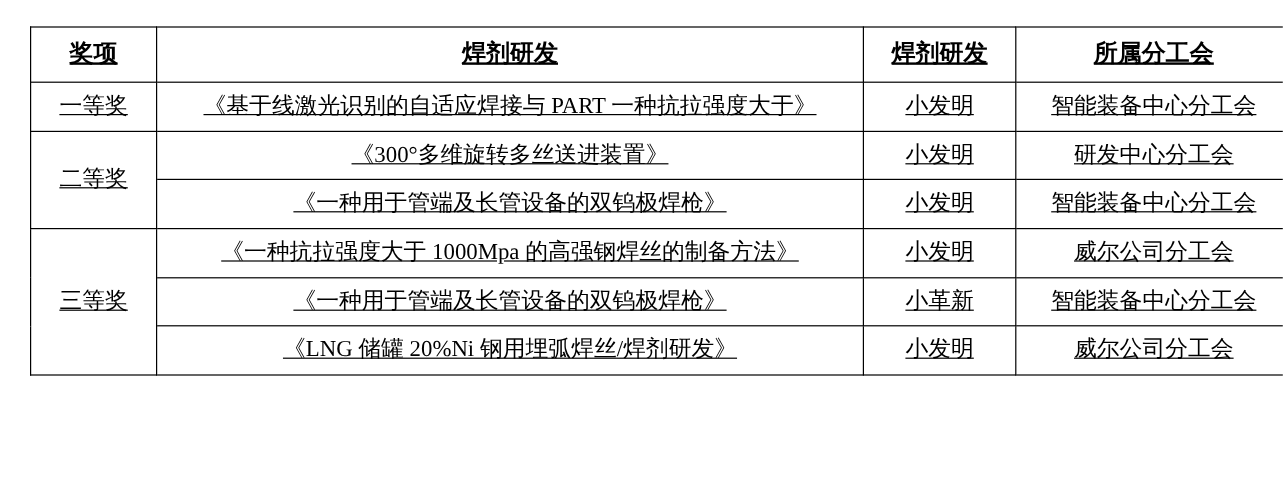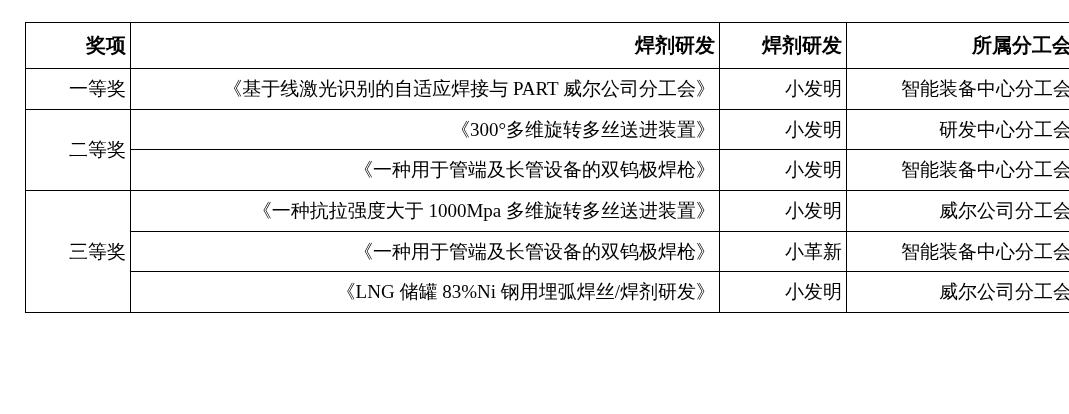--- a/index.html
+++ b/index.html
@@ -22,26 +22,27 @@
     padding: 22px 25px 0 25px;
   }
   table.award-table {
     border-collapse: collapse;
     table-layout: fixed;
     width: 1019px;
     border: 1px solid #000000;
   }
   table.award-table td {
     border: 1px solid #000000;
-    text-align: right;
+    text-align: center;
     vertical-align: middle;
     font-size: 19px;
     line-height: 1.35;
     padding: 7px 4px;
     white-space: nowrap;
+    text-decoration: underline;
   }
   td.col-award { width: 96px; }
   td.col-name  { width: 580px; }
   td.col-type  { width: 118px; }
   td.col-unit  { width: 221px; }
 
   tr.header-row td {
     font-weight: bold;
     font-size: 20px;
     padding: 9px 4px;
@@ -59,48 +60,48 @@
     <tbody>
       <tr class="header-row">
         <td class="col-award">奖项</td>
         <td class="col-name">焊剂研发</td>
         <td class="col-type">焊剂研发</td>
         <td class="col-unit">所属分工会</td>
       </tr>
 
       <tr class="row-tall">
         <td class="col-award award-cell" rowspan="1">一等奖</td>
-        <td class="col-name">《基于线激光识别的自适应焊接与 PART 威尔公司分工会》</td>
+        <td class="col-name">《基于线激光识别的自适应焊接与 PART 一种抗拉强度大于》</td>
         <td class="col-type">小发明</td>
         <td class="col-unit">智能装备中心分工会</td>
       </tr>
 
       <tr class="row-tall">
         <td class="col-award award-cell" rowspan="2">二等奖</td>
         <td class="col-name">《300°多维旋转多丝送进装置》</td>
         <td class="col-type">小发明</td>
         <td class="col-unit">研发中心分工会</td>
       </tr>
       <tr class="row-tall">
         <td class="col-name">《一种用于管端及长管设备的双钨极焊枪》</td>
         <td class="col-type">小发明</td>
         <td class="col-unit">智能装备中心分工会</td>
       </tr>
 
       <tr class="row-tall">
         <td class="col-award award-cell" rowspan="3">三等奖</td>
-        <td class="col-name">《一种抗拉强度大于 1000Mpa 多维旋转多丝送进装置》</td>
+        <td class="col-name">《一种抗拉强度大于 1000Mpa 的高强钢焊丝的制备方法》</td>
         <td class="col-type">小发明</td>
         <td class="col-unit">威尔公司分工会</td>
       </tr>
       <tr class="row-tall">
         <td class="col-name">《一种用于管端及长管设备的双钨极焊枪》</td>
         <td class="col-type">小革新</td>
         <td class="col-unit">智能装备中心分工会</td>
       </tr>
       <tr class="row-tall">
-        <td class="col-name">《LNG 储罐 83%Ni 钢用埋弧焊丝/焊剂研发》</td>
+        <td class="col-name">《LNG 储罐 20%Ni 钢用埋弧焊丝/焊剂研发》</td>
         <td class="col-type">小发明</td>
         <td class="col-unit">威尔公司分工会</td>
       </tr>
     </tbody>
   </table>
 </div>
 
 </body></html>

